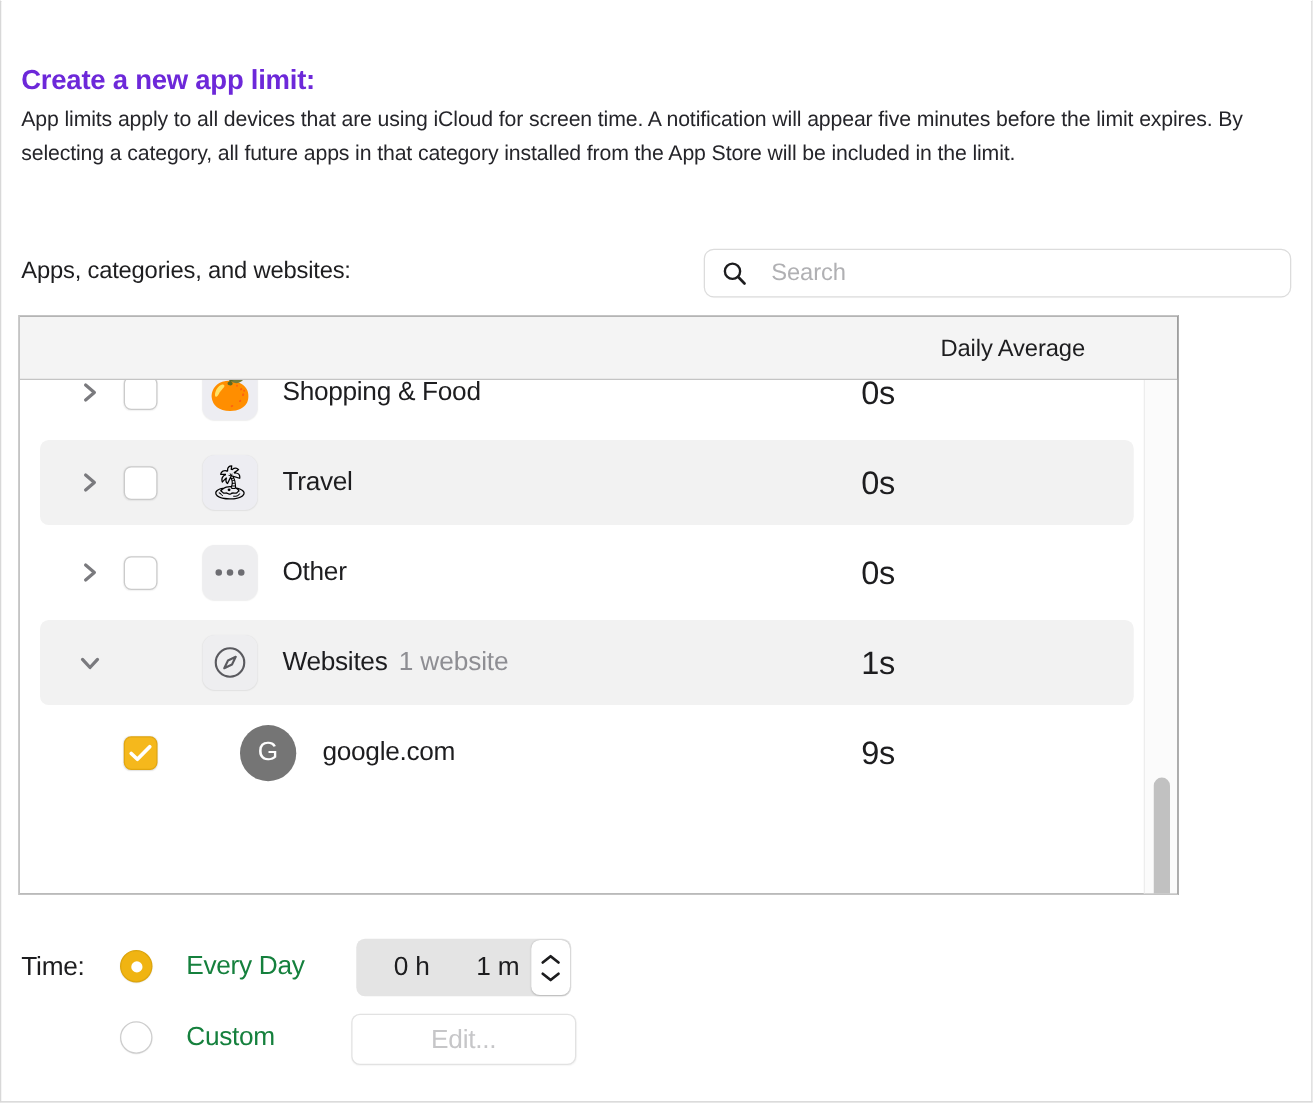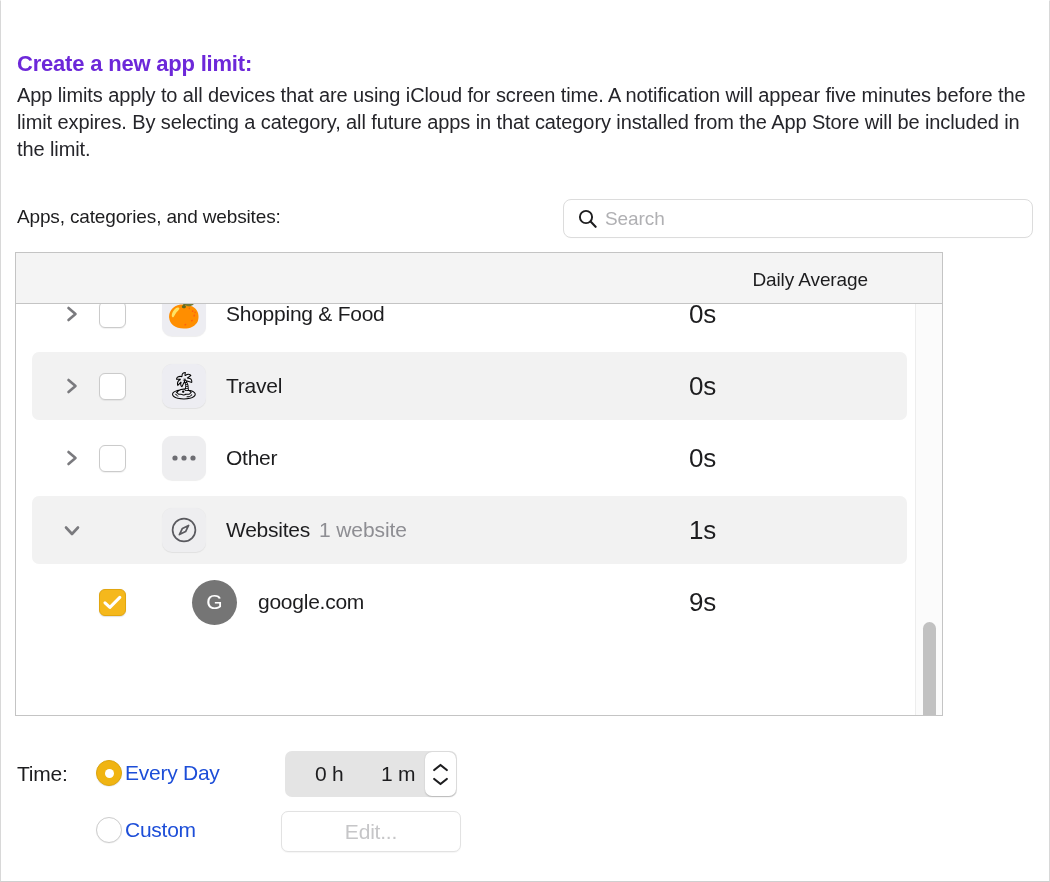--- a/index.html
+++ b/index.html
@@ -36,21 +36,21 @@
     font-weight: bold;
     color: #6d28d9;
     letter-spacing: -0.2px;
   }
 
   .desc {
     position: absolute;
     left: 16px;
     top: 81px;
     width: 1018px;
-    font-size: 20px;
+    font-size: 17px;
     line-height: 27px;
     color: #25252a;
     letter-spacing: -0.1px;
   }
 
   
   .section-label {
     position: absolute;
     left: 16px;
     top: 205px;
@@ -74,21 +74,21 @@
     box-shadow: 0 0.5px 0 rgba(0,0,0,0.02);
   }
   .search-icon {
     margin-left: 14px;
     width: 19px;
     height: 19px;
     display: block;
     flex: 0 0 auto;
   }
   .search-placeholder {
-    margin-left: 8px;
+    margin-left: 20px;
     font-size: 19px;
     color: #b0b0b3;
     letter-spacing: -0.1px;
   }
 
   
   .table {
     position: absolute;
     left: 14px;
     top: 251px;
@@ -314,23 +314,23 @@
   .radio.off {
     left: 95px;
     top: 816px;
     background: #ffffff;
     border: 1px solid #cdcdcd;
     box-shadow: 0 0.5px 1px rgba(0,0,0,0.07);
   }
 
   .radio-label {
     position: absolute;
-    left: 124px;
-    font-size: 21px;
-    color: #1d4ed8;
+    left: 148px;
+    font-size: 21px;
+    color: #15803d;
     letter-spacing: -0.25px;
     text-align: right;
   }
   .radio-label.every  { top: 760px; }
   .radio-label.custom { top: 817px; }
 
   
   .stepper {
     position: absolute;
     left: 284px;

